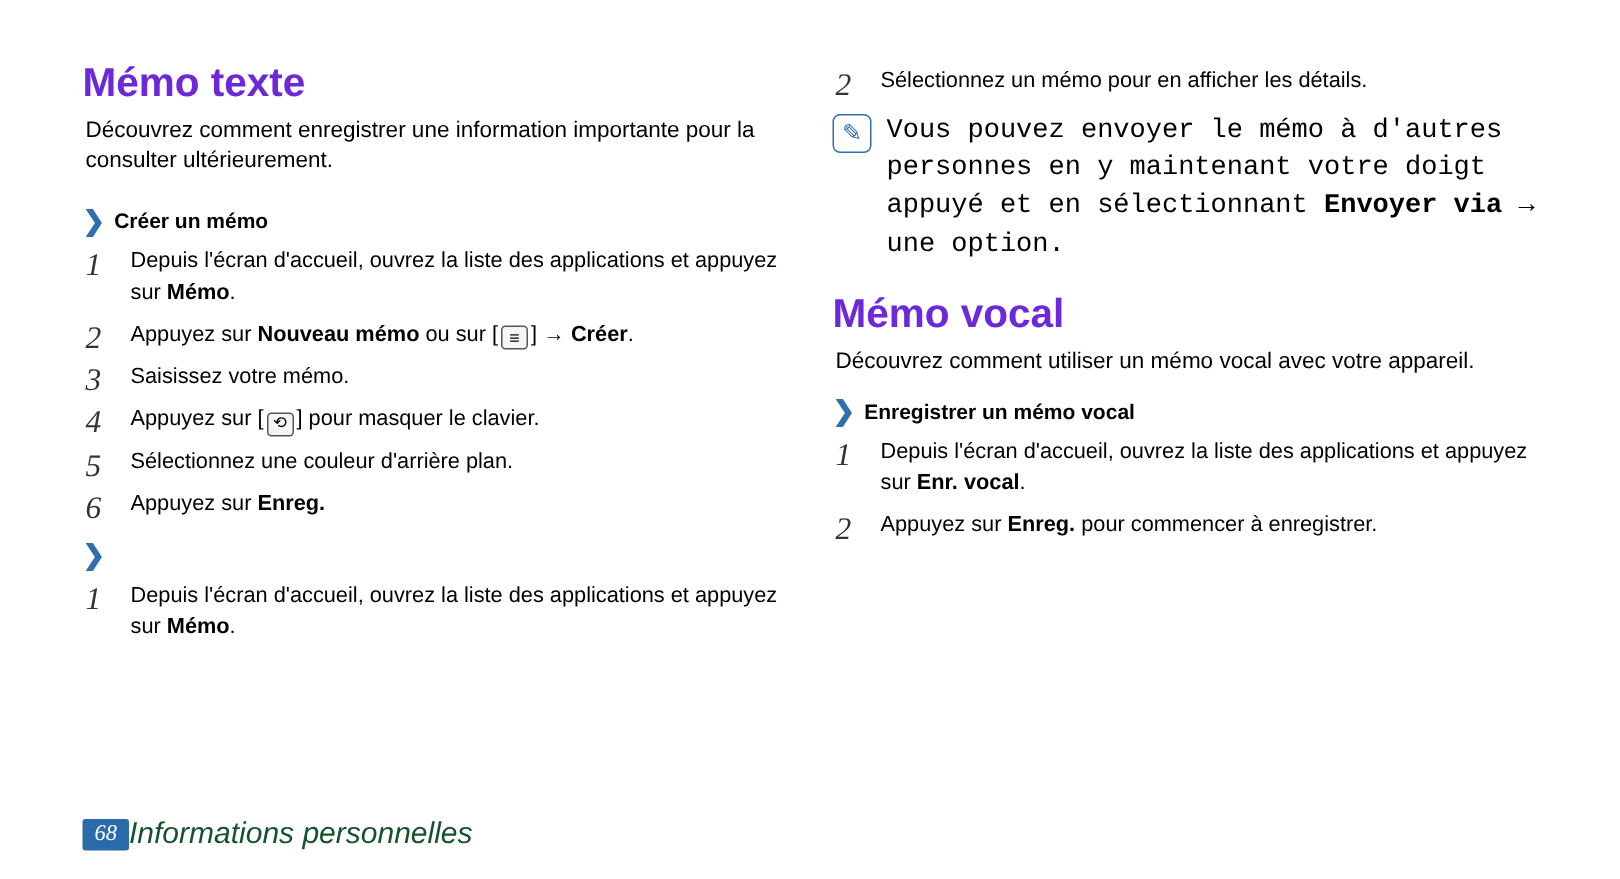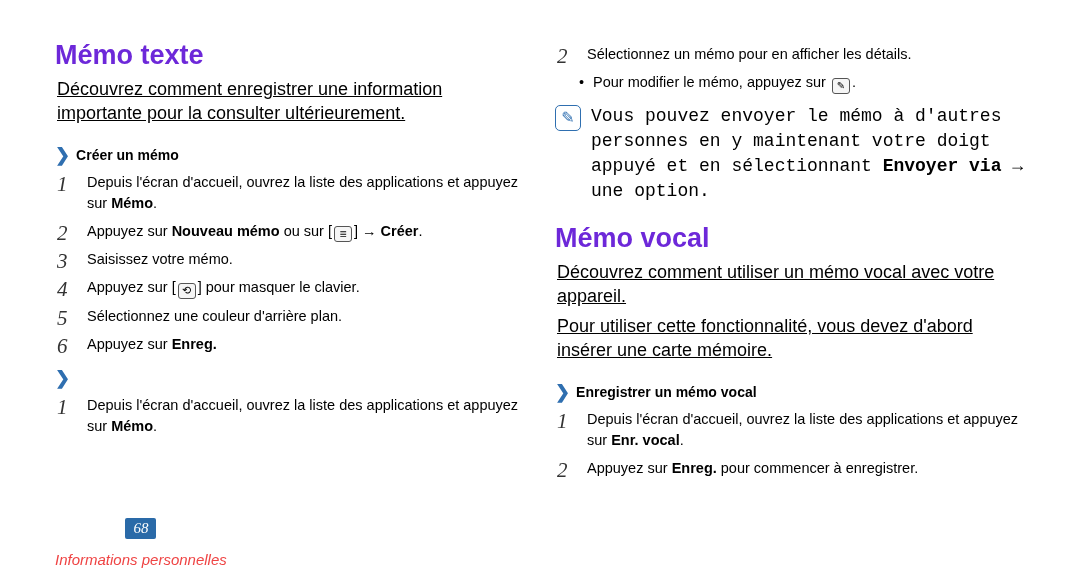--- a/index.html
+++ b/index.html
@@ -20,25 +20,24 @@
     flex: 1;
     min-width: 0;
   }
   h1 {
     color: #6d28d9;
     font-weight: 600;
     font-size: 27px;
     margin-bottom: 6px;
   }
   .intro {
-    font-size: 18px;
+    font-size: 15px;
     line-height: 1.35;
     margin-bottom: 18px;
     padding-left: 2px;
-    text-decoration: underline;
   }
   .sub {
     display: flex;
     align-items: center;
     gap: 6px;
     margin: 12px 0 6px 0;
   }
   .chev {
     color: #2f6fb0;
     font-size: 18px;
@@ -130,36 +129,35 @@
     flex: 1;
     font-family: Liberation Mono, monospace;
   }
   .spacer-top { margin-top: 4px; }
   .footer {
     position: absolute;
     left: 55px;
     bottom: 18px;
     display: flex;
     align-items: center;
-    gap: 12px;
-    flex-direction: column;
+    gap: 0;
   }
   .pageno {
     background: #2a6aa8;
     color: #fff;
     font-style: italic;
     font-family: Georgia, serif;
     font-size: 15px;
     padding: 2px 8px;
     border-radius: 2px;
   }
   .footer-label {
     font-style: italic;
-    font-size: 15px;
-    color: #ef4444;
+    font-size: 20px;
+    color: #14532d;
   }
 </style>
 </head>
 <body>
 
 <div class="page">
 
   <div class="col">
     <h1>Mémo texte</h1>
     <p class="intro">Découvrez comment enregistrer une information importante pour la consulter ultérieurement.</p>
@@ -199,34 +197,30 @@
     </ol>
   </div>
 
   <div class="col">
     <ol class="steps spacer-top">
       <li><span class="num">2</span>
         <span>Sélectionnez un mémo pour en afficher les détails.</span>
       </li>
     </ol>
     <ul class="bullets">
-      <li>
-        <span>Pour modifier le mémo, appuyez sur </span><span class="icon-box icon-pen"></span><span>.</span>
-      </li>
     </ul>
     <div class="note-row">
       <div class="note-icon">✎</div>
       <div class="note-text">
         <span>Vous pouvez envoyer le mémo à d'autres personnes en y maintenant votre doigt appuyé et en sélectionnant </span><span class="bold">Envoyer via</span><span> → une option.</span>
       </div>
     </div>
 
     <h1>Mémo vocal</h1>
     <p class="intro" style="margin-bottom:6px">Découvrez comment utiliser un mémo vocal avec votre appareil.</p>
-    <p class="intro">Pour utiliser cette fonctionnalité, vous devez d'abord insérer une carte mémoire.</p>
 
     <div class="sub">
       <span class="chev">❯</span>
       <h2>Enregistrer un mémo vocal</h2>
     </div>
     <ol class="steps">
       <li><span class="num">1</span>
         <span>Depuis l'écran d'accueil, ouvrez la liste des applications et appuyez sur </span><span class="bold">Enr. vocal</span><span>.</span>
       </li>
       <li><span class="num">2</span>

